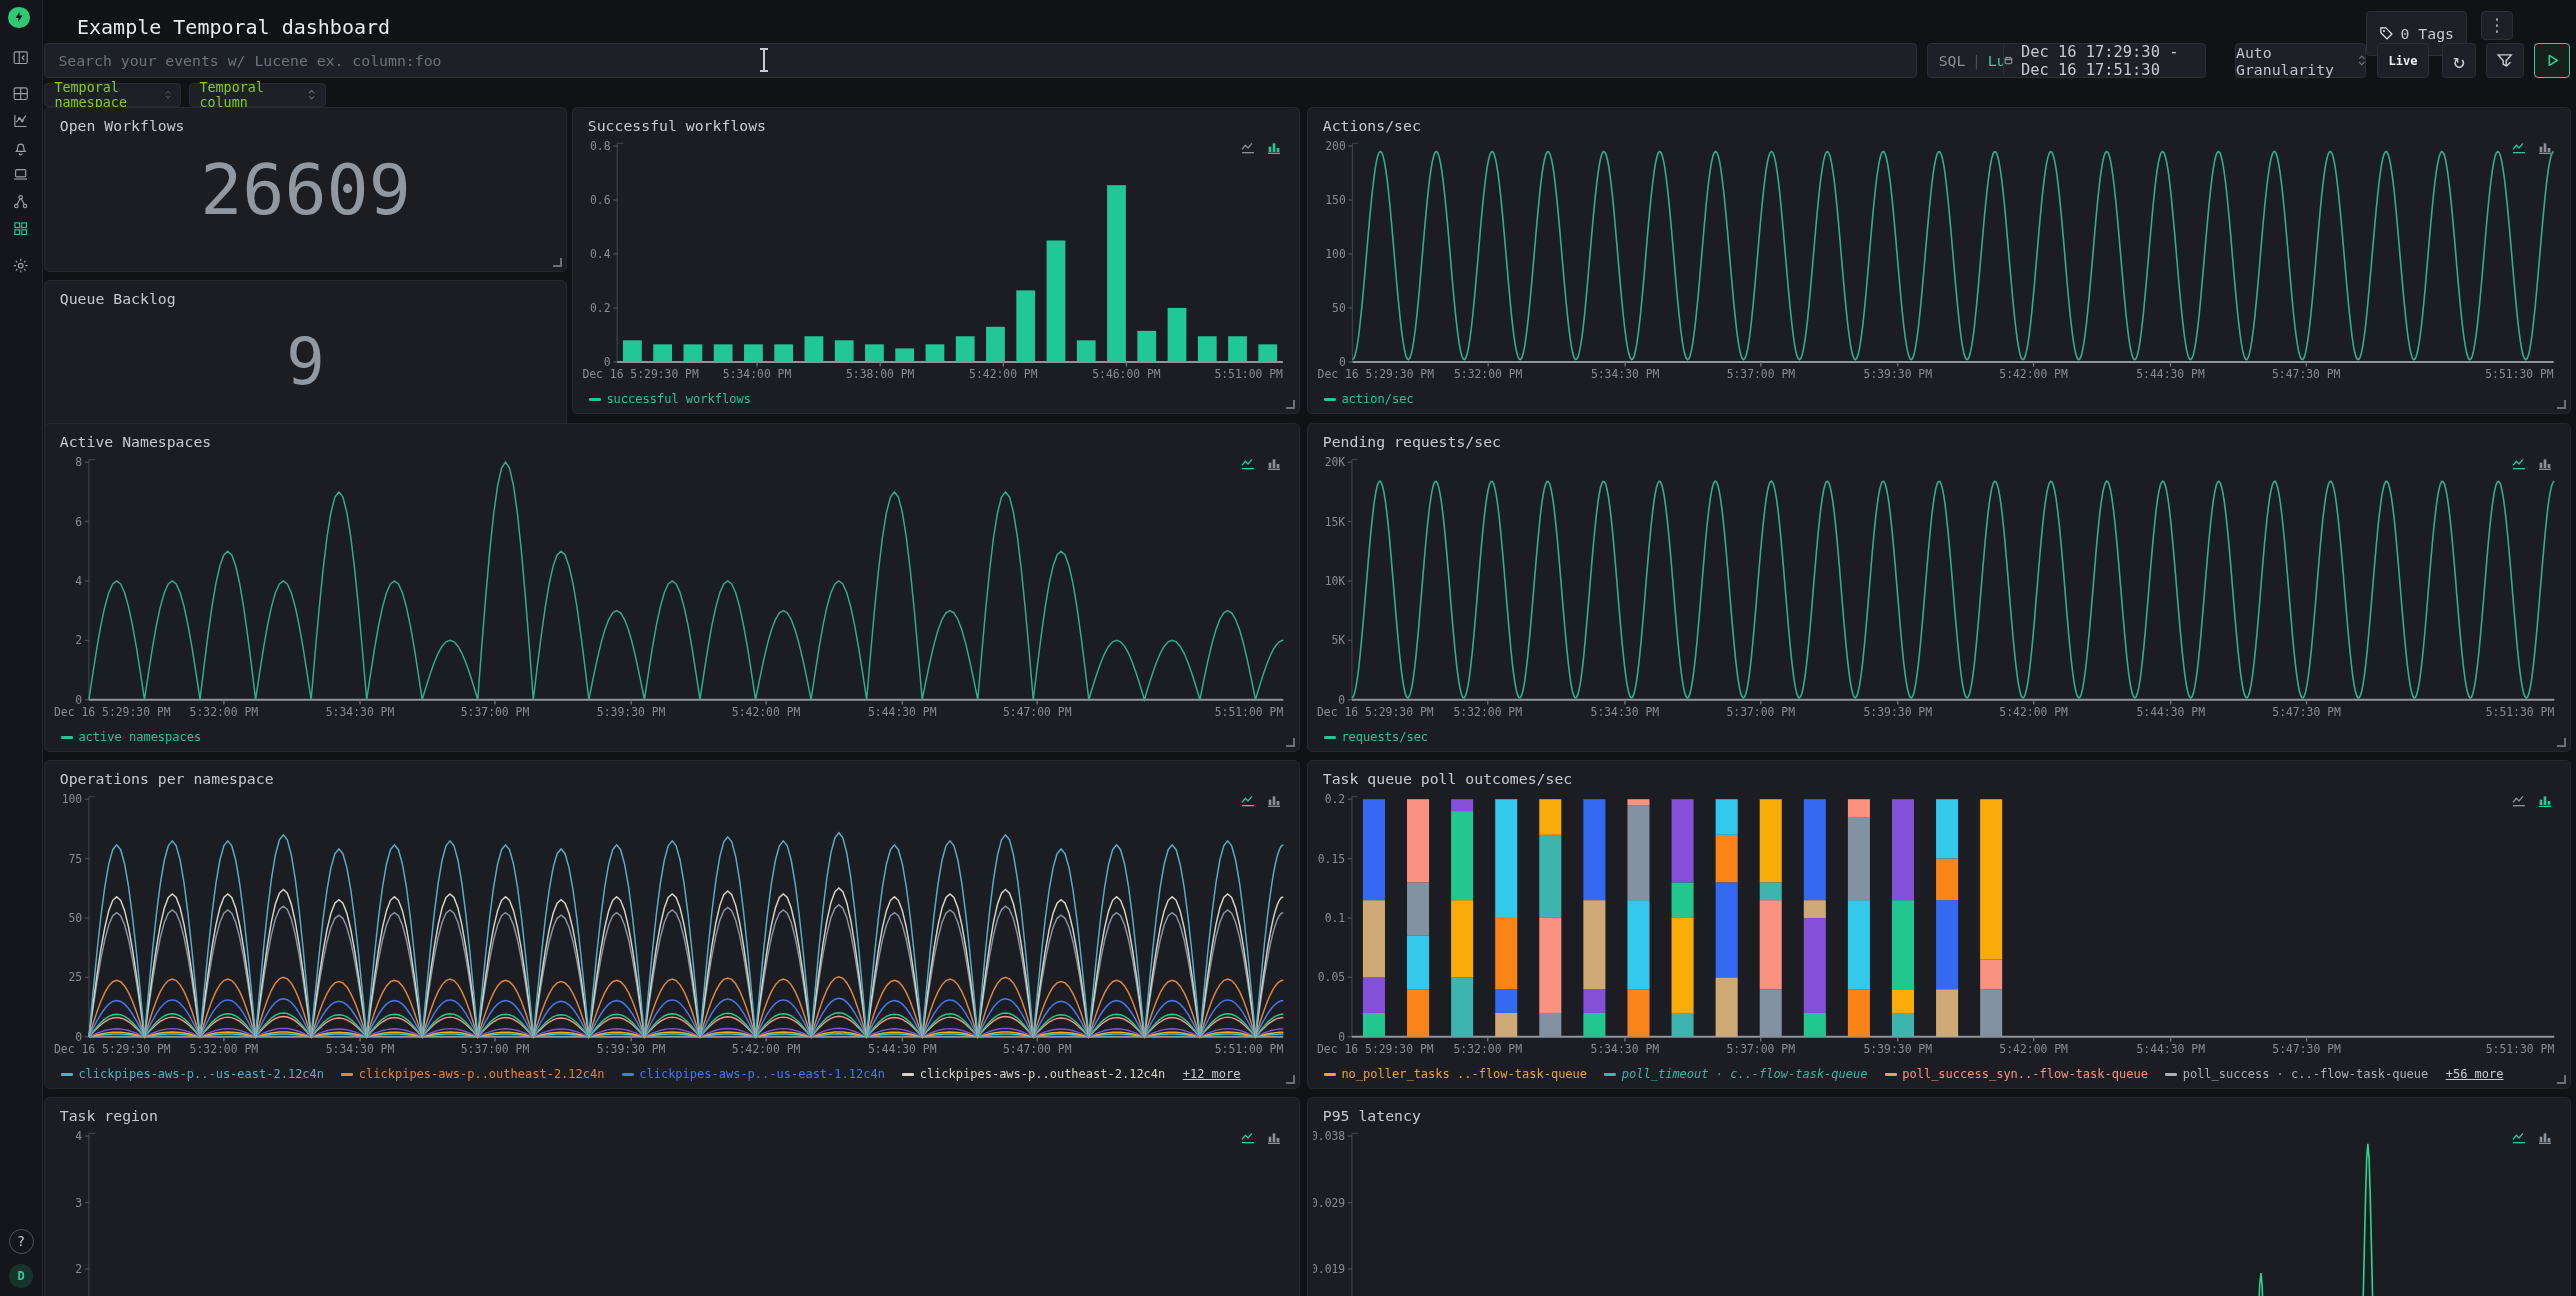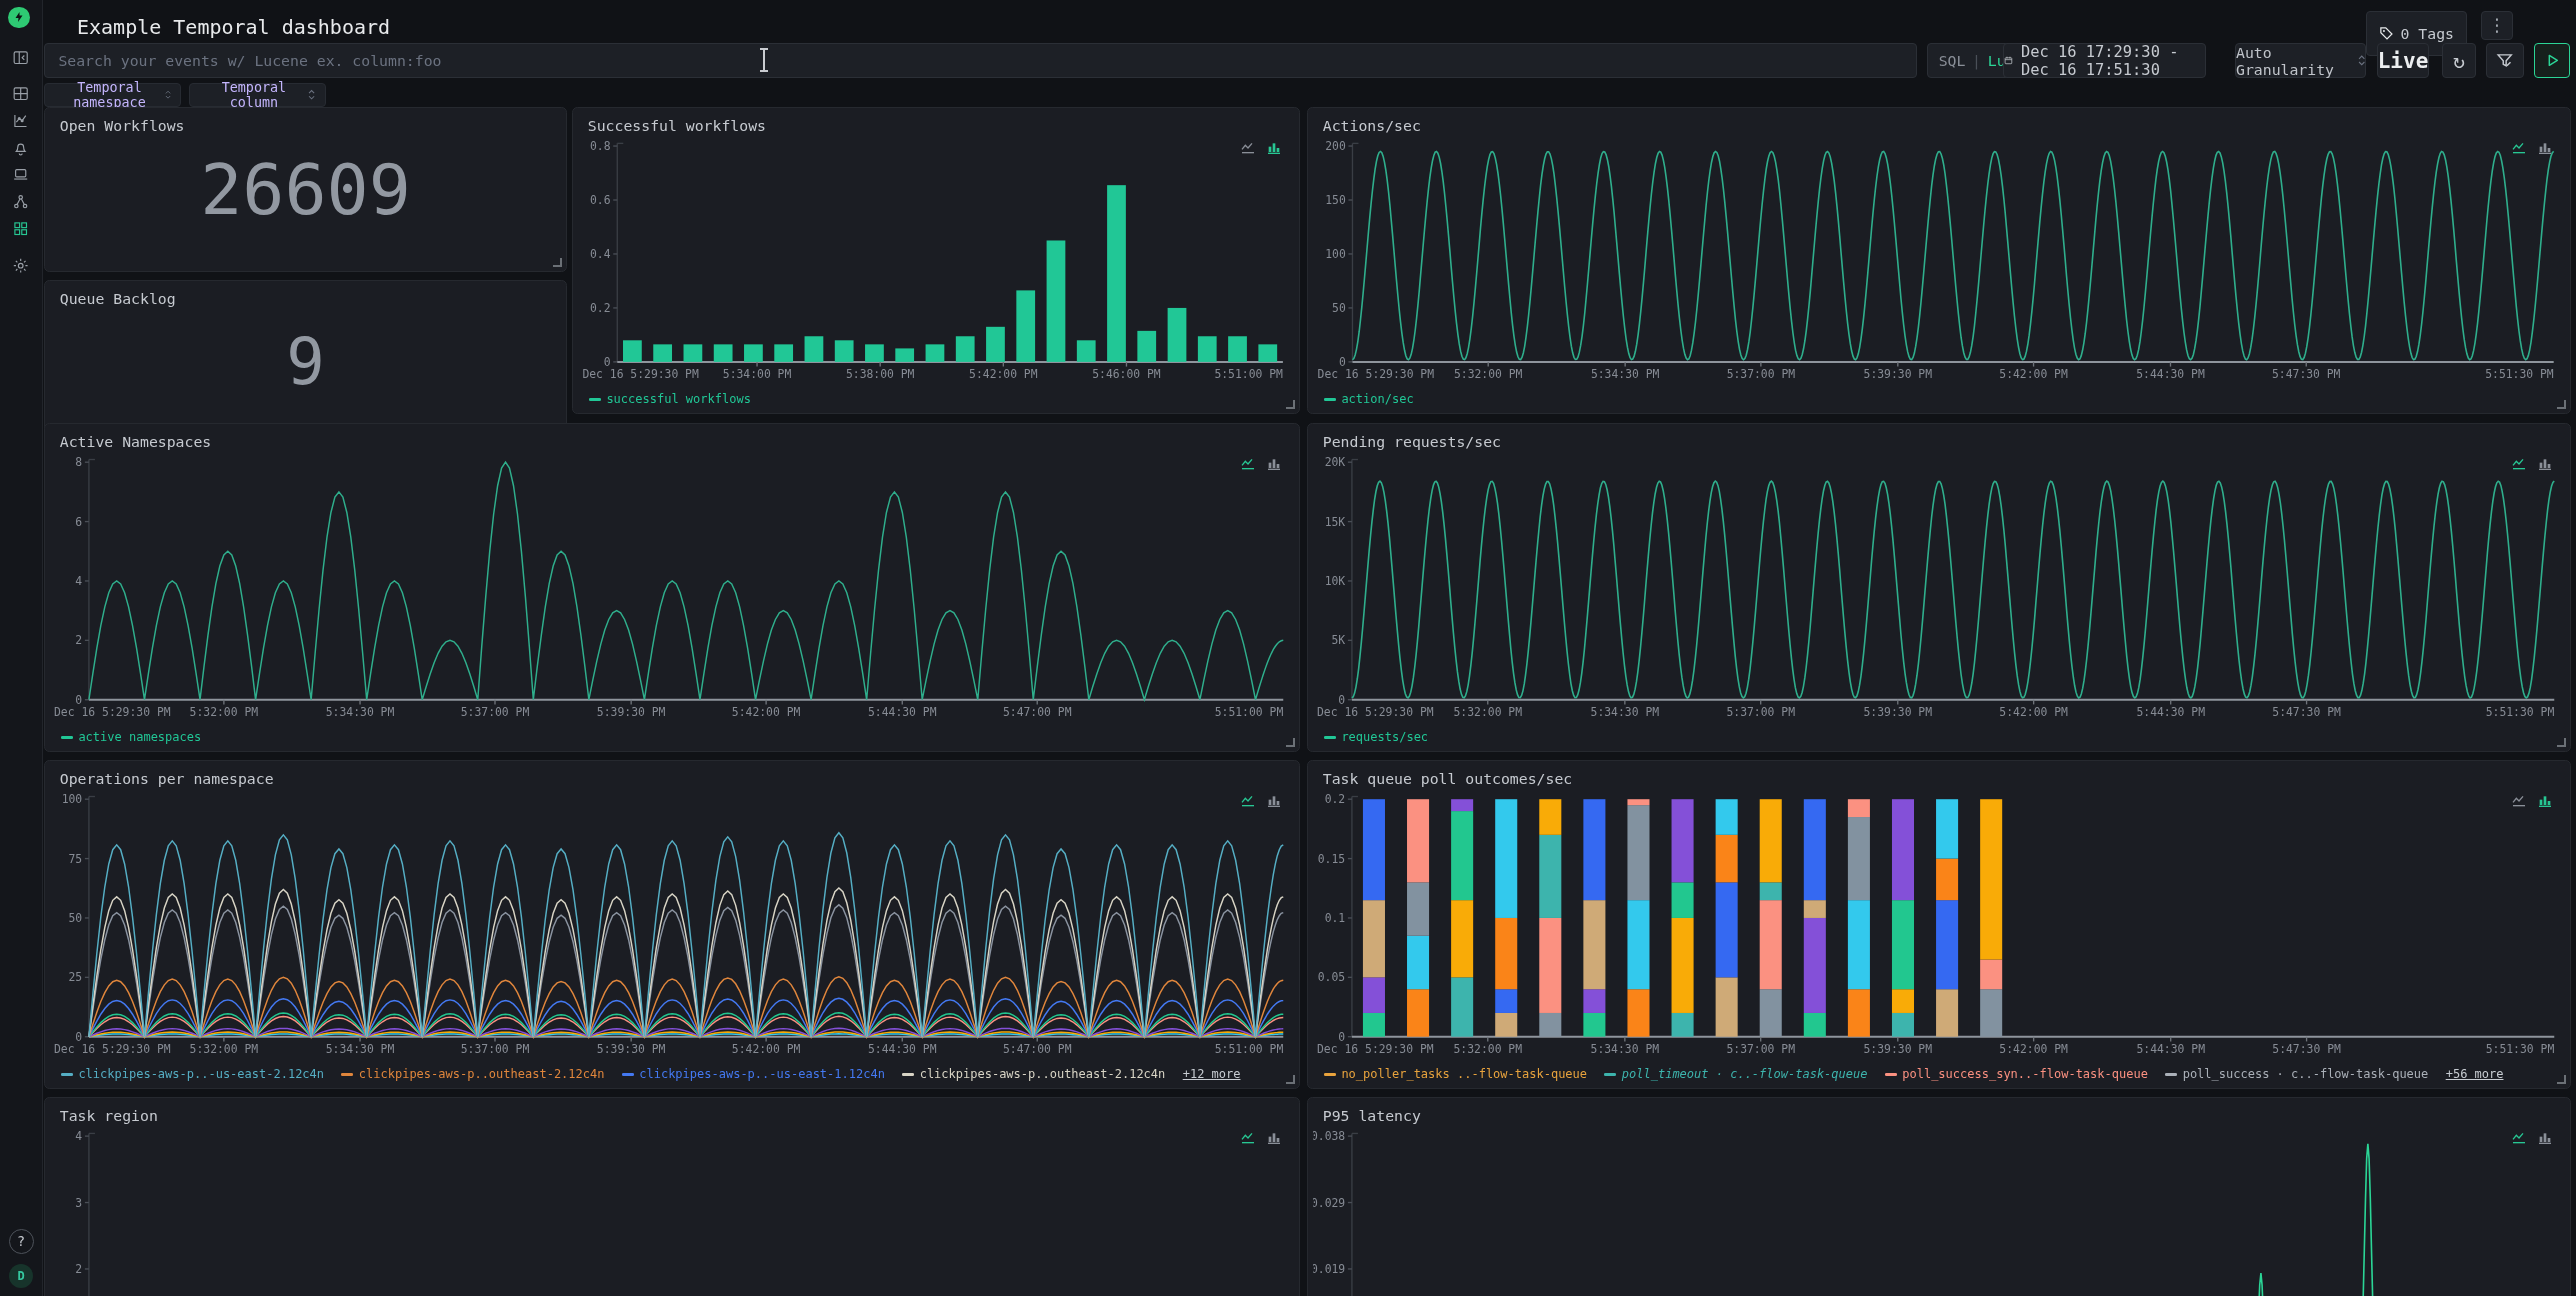--- a/index.html
+++ b/index.html
@@ -30,28 +30,28 @@
     border:0.7px solid #2b2f36;border-radius:4px;color:#c6cad0;font-size:14.8px;padding:0 13.4px;box-sizing:border-box;
     font-family:"DejaVu Sans Mono","Liberation Mono",monospace;}
   .search-input::placeholder{color:#6b7280;}
   .ibeam{position:absolute;left:763px;top:48px;width:2px;height:24px;background:#c9ccd1;}
   .ibeam:before,.ibeam:after{content:"";position:absolute;left:-3.4px;width:8.7px;height:2px;background:#c9ccd1;}
   .ibeam:after{bottom:0;}
   .sql-pill{position:absolute;left:1927px;top:43px;height:35px;padding:0 10.7px;font-size:14.8px;gap:6.7px;}
   .sql-pill .sql{color:#8a8f98;} .sql-pill .sep{color:#4a4f57;} .sql-pill .lucene{color:#2bd596;}
   .date-btn{position:absolute;left:2003px;top:43px;width:203px;height:35px;font-size:15.4px;gap:8px;}
   .gran-btn{position:absolute;left:2235px;top:43px;width:131px;height:35px;font-size:14.8px;color:#c0c4ca;gap:8px;}
-  .live-btn{position:absolute;left:2377px;top:43px;width:52px;height:35px;font-size:21px;font-weight:bold;color:#eceef0;}
+  .live-btn{position:absolute;left:2377px;top:43px;width:52px;height:35px;font-size:12px;font-weight:bold;color:#eceef0;}
   .refresh-btn{position:absolute;left:2442px;top:43px;width:34px;height:35px;font-size:20px;color:#c6cad0;}
   .filter-btn{position:absolute;left:2486px;top:43px;width:38px;height:35px;}
   .play-btn{position:absolute;left:2534px;top:43px;width:36px;height:35px;background:#16201c;
     border:1.3px solid #2bd596;border-radius:4px;}
   .pill{position:absolute;top:83px;height:24px;background:#1d2026;border:0.7px solid #272b32;border-radius:4px;
-    color:#c4b5fd;font-size:13.4px;display:flex;align-items:center;justify-content:space-between;
-    padding:0 9.4px;box-sizing:border-box;cursor:pointer;text-align:center;}
+    color:#84cc16;font-size:13.4px;display:flex;align-items:center;justify-content:space-between;
+    padding:0 9.4px;box-sizing:border-box;cursor:pointer;}
   #pill-ns{left:44px;width:137px;} #pill-region{left:189px;width:137px;}
   
   .panel{position:absolute;background:#1b1d23;border:0.7px solid #26292f;border-radius:5.4px;box-sizing:border-box;}
   .panel-title{position:absolute;left:14.8px;top:9.4px;font-size:14.8px;color:#c6cad0;}
   .chart-area{position:absolute;left:5.4px;right:5.4px;top:29.5px;bottom:32px;}
   .chart-area.nolegend{bottom:5.4px;}
   .toggles{position:absolute;top:32px;right:17.4px;display:flex;gap:9.4px;z-index:3;}
   .toggles svg{cursor:pointer;}
   .legend{position:absolute;left:16px;bottom:6.7px;font-size:12px;display:flex;gap:17.4px;align-items:center;white-space:nowrap;}
   .legend .item{display:flex;align-items:center;gap:5.4px;}

